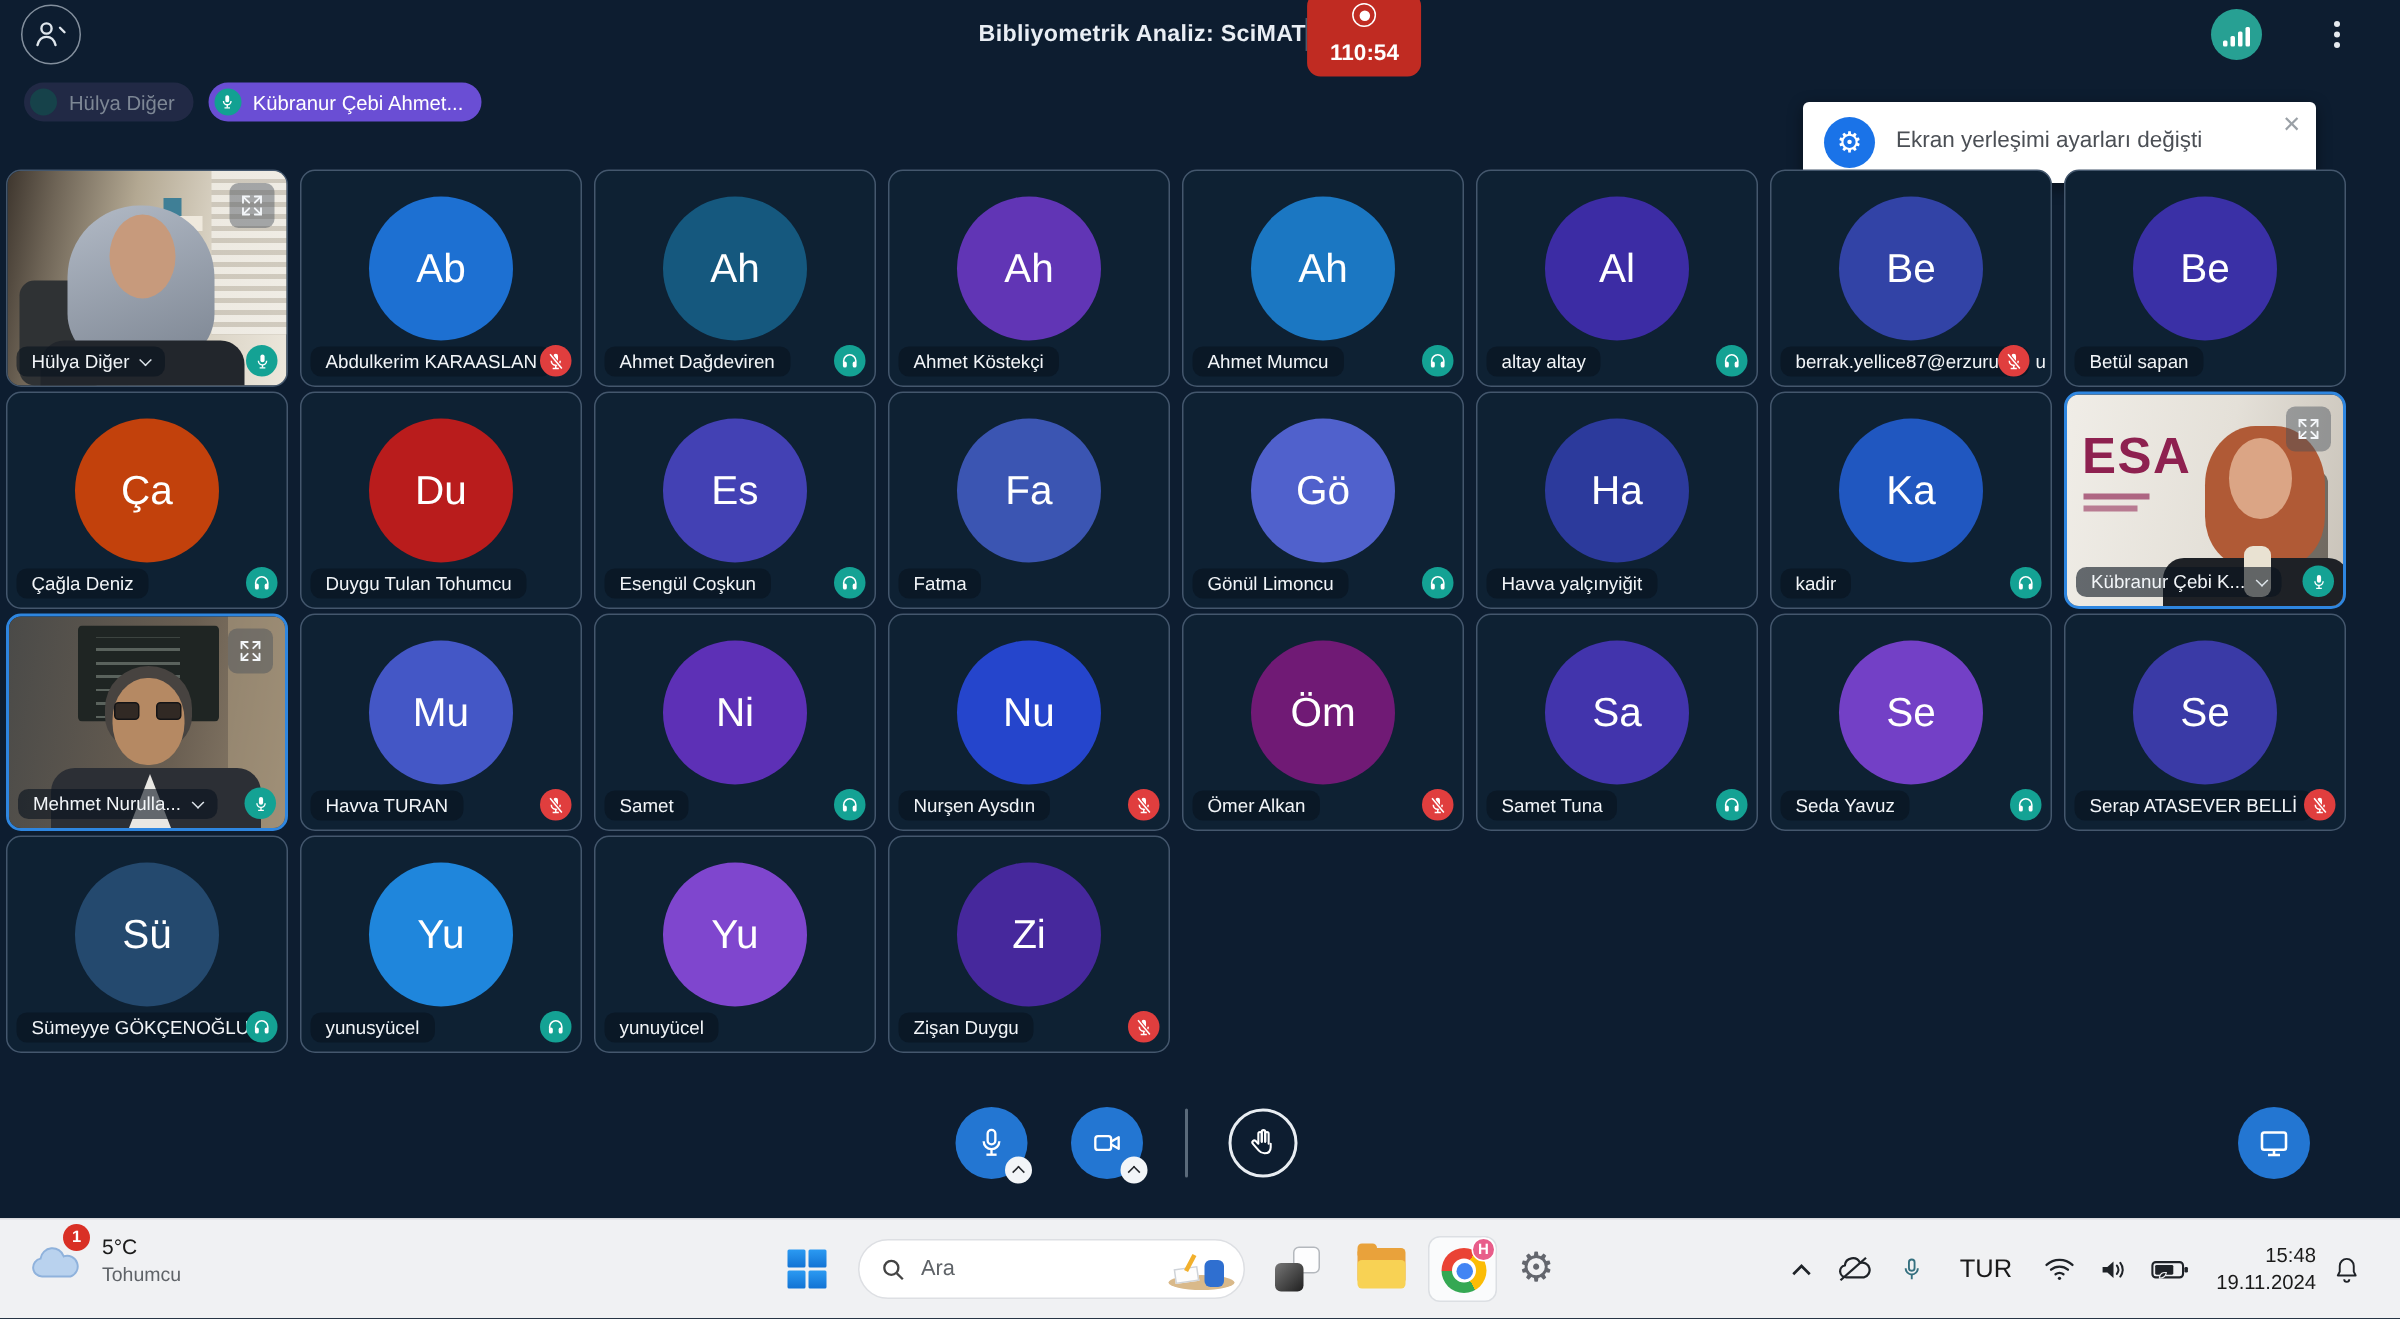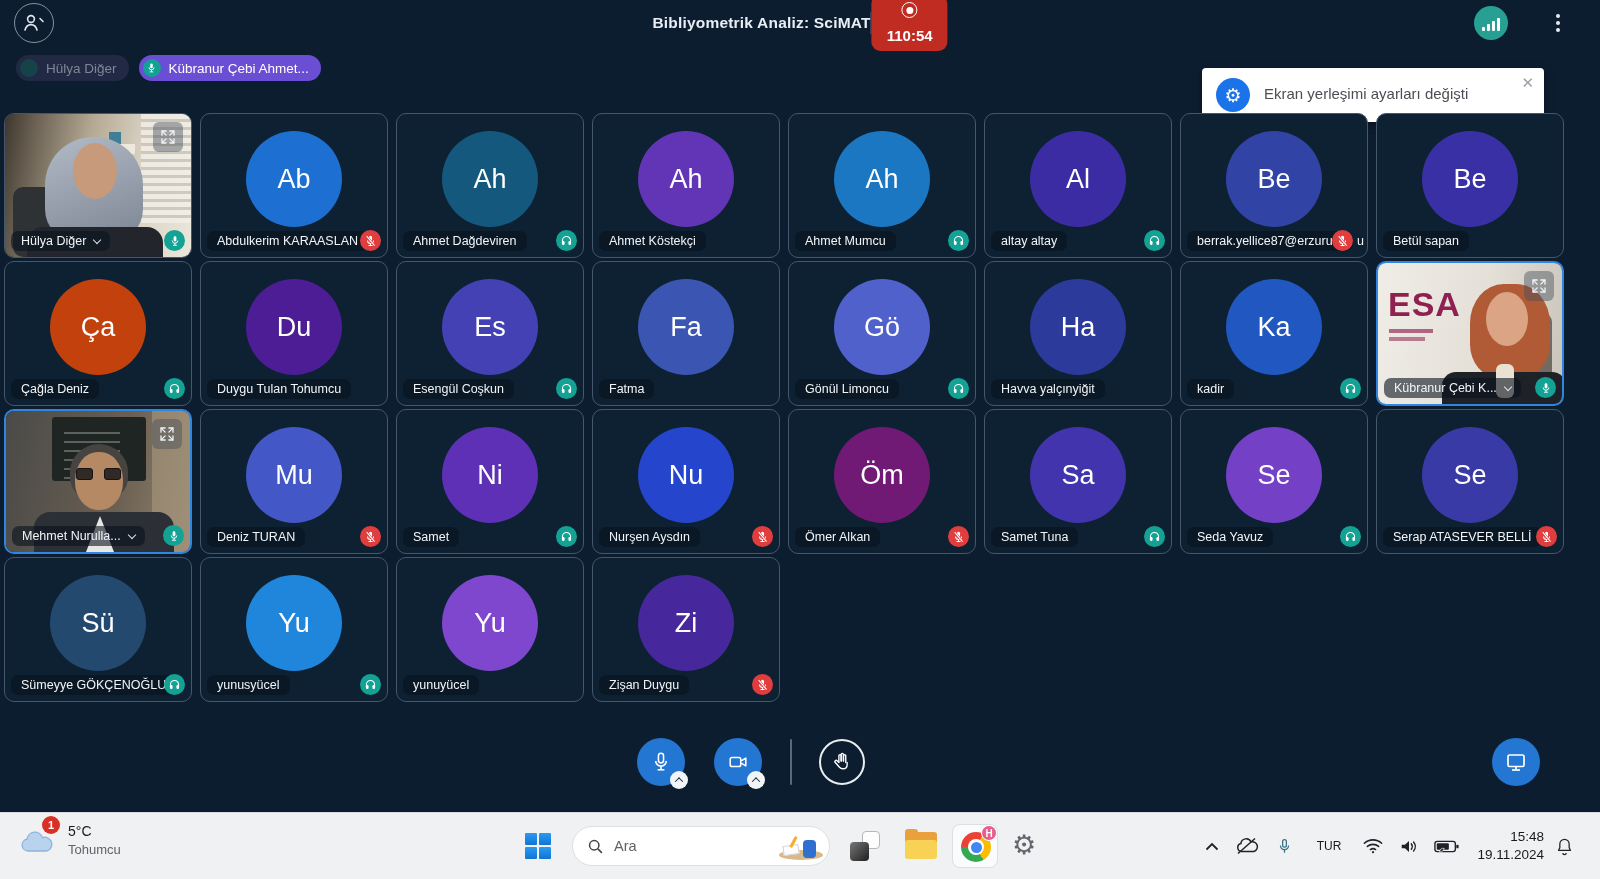--- a/index.html
+++ b/index.html
@@ -129,21 +129,21 @@
   .chrome-slot{position:absolute;left:952px;top:11px;width:46px;height:44px;background:#fafbfc;border:1px solid #dcdfe3;border-radius:8px;cursor:pointer;}
   .chrome{position:absolute;left:8px;top:7px;width:30px;height:30px;border-radius:50%;
     background:conic-gradient(from -90deg,#ea4335 0 120deg,#fbbc05 120deg 240deg,#34a853 240deg 360deg);}
   .chrome::before{content:"";position:absolute;left:7px;top:7px;width:16px;height:16px;border-radius:50%;background:#fff;}
   .chrome::after{content:"";position:absolute;left:9.5px;top:9.5px;width:11px;height:11px;border-radius:50%;background:#4285f4;}
   .hbadge{position:absolute;right:0px;top:0px;width:16px;height:16px;border-radius:50%;background:#e85d8a;color:#fff;
     font-size:10px;font-weight:700;display:flex;align-items:center;justify-content:center;border:1px solid #fff;}
   .gearapp{position:absolute;left:1012px;top:14px;font-size:27px;color:#63666d;cursor:pointer;line-height:36px;}
   .tray{position:absolute;right:0;top:0;height:100%;display:flex;align-items:center;}
   .tico{display:flex;align-items:center;justify-content:center;cursor:pointer;}
-  .lang{font-size:12px;color:#1a1a1a;padding:0 14px;cursor:pointer;}
+  .lang{font-size:17px;color:#1a1a1a;padding:0 14px;cursor:pointer;}
   .clock{text-align:right;font-size:13.5px;color:#1a1a1a;line-height:1.35;cursor:pointer;margin-left:10px;}
 </style>
 </head>
 <body>
 
 <div class="stage">
 
   <div class="topbar">
     <div class="people-btn">
       <svg width="26" height="22" viewBox="0 0 26 22">
@@ -303,21 +303,21 @@
         <span class="nametag">Çağla Deniz</span>
         <span class="status teal">
           <svg width="13" height="13" viewBox="0 0 24 24">
             <path d="M4.5 14.5v-2.3a7.5 7.5 0 0 1 15 0v2.3" fill="none" stroke="#fff" stroke-width="1.9"></path>
             <rect x="3.6" y="13" width="4.8" height="7.4" rx="2.3" fill="#fff"></rect>
             <rect x="15.6" y="13" width="4.8" height="7.4" rx="2.3" fill="#fff"></rect>
           </svg>
         </span>
       </div>
       <div class="tile">
-        <span class="avatar" style="background:#4c1d95">Du</span>
+        <span class="avatar" style="background:#b91c1c">Du</span>
         <span class="nametag">Duygu Tulan Tohumcu</span>
       </div>
       <div class="tile">
         <span class="avatar" style="background:#4341b4">Es</span>
         <span class="nametag">Esengül Coşkun</span>
         <span class="status teal">
           <svg width="13" height="13" viewBox="0 0 24 24">
             <path d="M4.5 14.5v-2.3a7.5 7.5 0 0 1 15 0v2.3" fill="none" stroke="#fff" stroke-width="1.9"></path>
             <rect x="3.6" y="13" width="4.8" height="7.4" rx="2.3" fill="#fff"></rect>
             <rect x="15.6" y="13" width="4.8" height="7.4" rx="2.3" fill="#fff"></rect>
@@ -403,21 +403,21 @@
           <svg width="12" height="14" viewBox="0 0 24 24">
             <rect x="9.2" y="2.5" width="5.6" height="10.5" rx="2.8" fill="#fff"></rect>
             <path d="M6.5 11a5.5 5.5 0 0 0 11 0" stroke="#fff" stroke-width="1.9" fill="none"></path>
             <line x1="12" y1="16.5" x2="12" y2="20" stroke="#fff" stroke-width="1.9"></line>
             <line x1="8.2" y1="20.5" x2="15.8" y2="20.5" stroke="#fff" stroke-width="1.9"></line>
           </svg>
         </span>
       </div>
       <div class="tile">
         <span class="avatar" style="background:#4457c6">Mu</span>
-        <span class="nametag">Deniz TURAN</span>
+        <span class="nametag">Havva TURAN</span>
         <span class="status muted">
           <svg width="13" height="14" viewBox="0 0 24 24">
             <rect x="9.2" y="2.5" width="5.6" height="10.5" rx="2.8" fill="#fff"></rect>
             <path d="M6.5 11a5.5 5.5 0 0 0 11 0" stroke="#fff" stroke-width="1.9" fill="none"></path>
             <line x1="12" y1="16.5" x2="12" y2="20" stroke="#fff" stroke-width="1.9"></line>
             <line x1="8.2" y1="20.5" x2="15.8" y2="20.5" stroke="#fff" stroke-width="1.9"></line>
             <line x1="5" y1="3" x2="19.5" y2="20.5" stroke="#e03e3e" stroke-width="4.2"></line>
             <line x1="5" y1="3" x2="19.5" y2="20.5" stroke="#fff" stroke-width="1.9"></line>
           </svg>
         </span>

